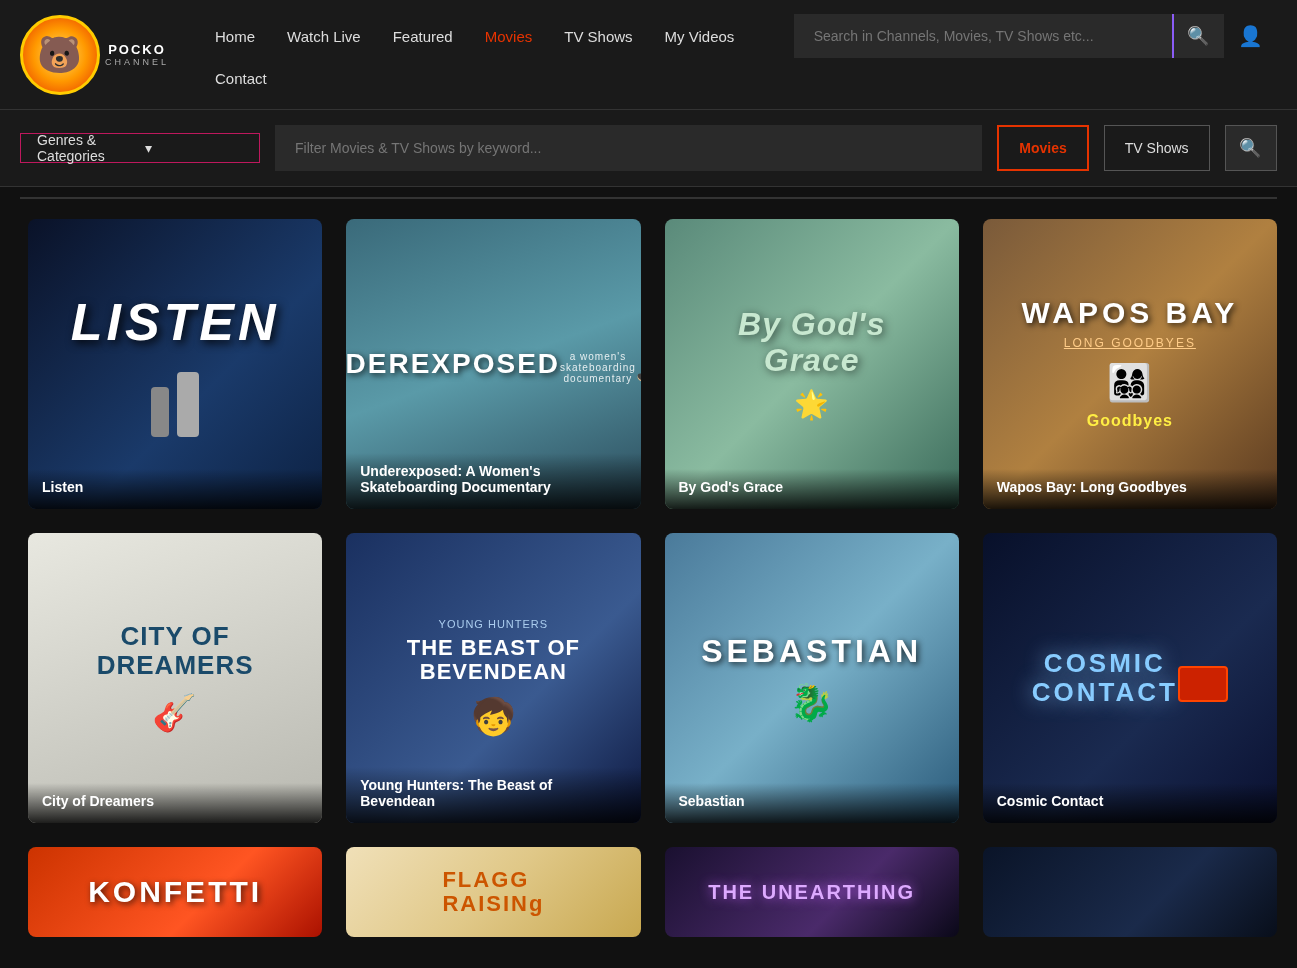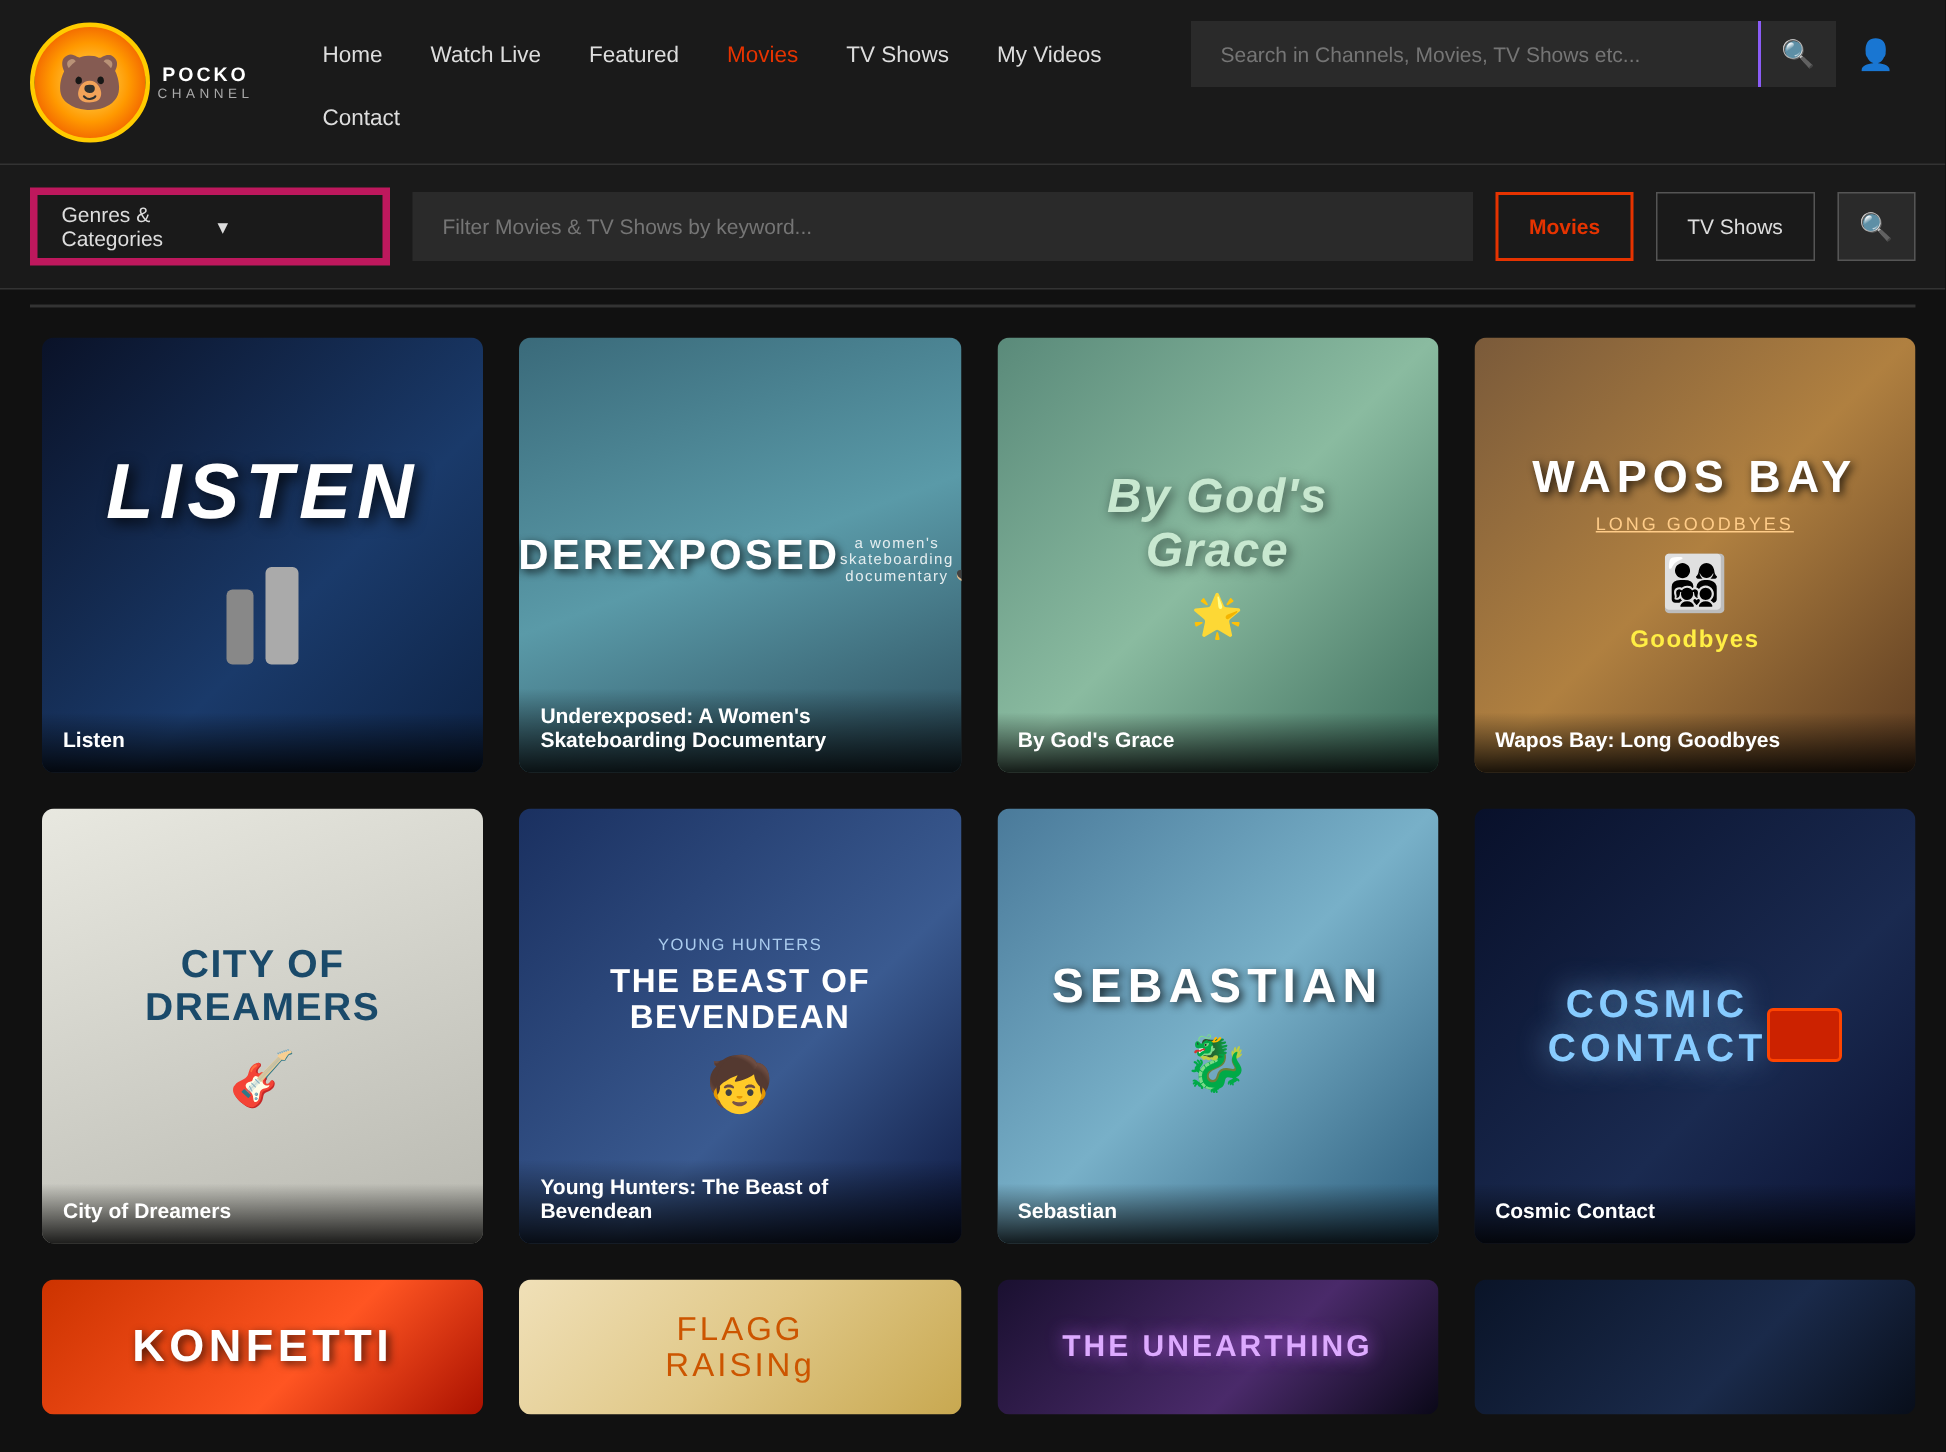--- a/index.html
+++ b/index.html
@@ -118,30 +118,30 @@
     .filter-bar {
       background: #1a1a1a;
       display: flex;
       align-items: center;
       padding: 15px 20px;
       gap: 15px;
       border-bottom: 1px solid #333;
     }
     .genres-dropdown {
       background: #1a1a1a;
-      border: 5px solid #be185d;
+      border: 1px solid #be185d;
       color: #ddd;
       padding: 10px 16px;
       font-size: 14px;
       cursor: pointer;
       display: flex;
       align-items: center;
       gap: 10px;
       width: 240px;
-      height: 52px;
+      height: 30px;
     }
     .genres-dropdown span { flex: 1; }
     .keyword-input {
       flex: 1;
       background: #2a2a2a;
       border: none;
       color: #aaa;
       padding: 12px 20px;
       font-size: 14px;
       height: 46px;
@@ -354,21 +354,21 @@
   </div>
 
   <div class="movie-card" style="height:90px;">
     <div style="width:100%;height:100%;background:linear-gradient(135deg,#cc3300 0%,#ff5522 60%,#aa1100 100%);display:flex;align-items:center;justify-content:center;padding:10px;">
       <div style="font-size:30px;font-weight:900;color:#fff;text-align:center;letter-spacing:3px;text-shadow:2px 2px 6px rgba(0,0,0,0.7);">KONFETTI</div>
     </div>
   </div>
 
   <div class="movie-card" style="height:90px;">
     <div style="width:100%;height:100%;background:linear-gradient(135deg,#f0e0b8 0%,#e0c888 50%,#c8a850 100%);display:flex;flex-direction:column;align-items:center;justify-content:center;padding:8px;">
-      <div style="font-size:22px;font-weight:400;color:#cc5500;text-align:center;letter-spacing:2px;line-height:1.1;">FLAGG<br>RAISINg</div>
+      <div style="font-size:22px;font-weight:700;color:#cc5500;text-align:left;letter-spacing:2px;line-height:1.1;">FLAGG<br>RAISINg</div>
     </div>
   </div>
 
   <div class="movie-card" style="height:90px;">
     <div style="width:100%;height:100%;background:linear-gradient(135deg,#1a1030 0%,#4a2a6a 60%,#0a0818 100%);display:flex;align-items:center;justify-content:center;padding:10px;">
       <div style="font-size:20px;font-weight:900;color:#ddaaff;text-align:center;letter-spacing:2px;line-height:1.1;text-shadow:0 0 12px rgba(200,100,255,0.8);">THE UNEARTHING</div>
     </div>
   </div>
 
   <div class="movie-card" style="height:90px;">

